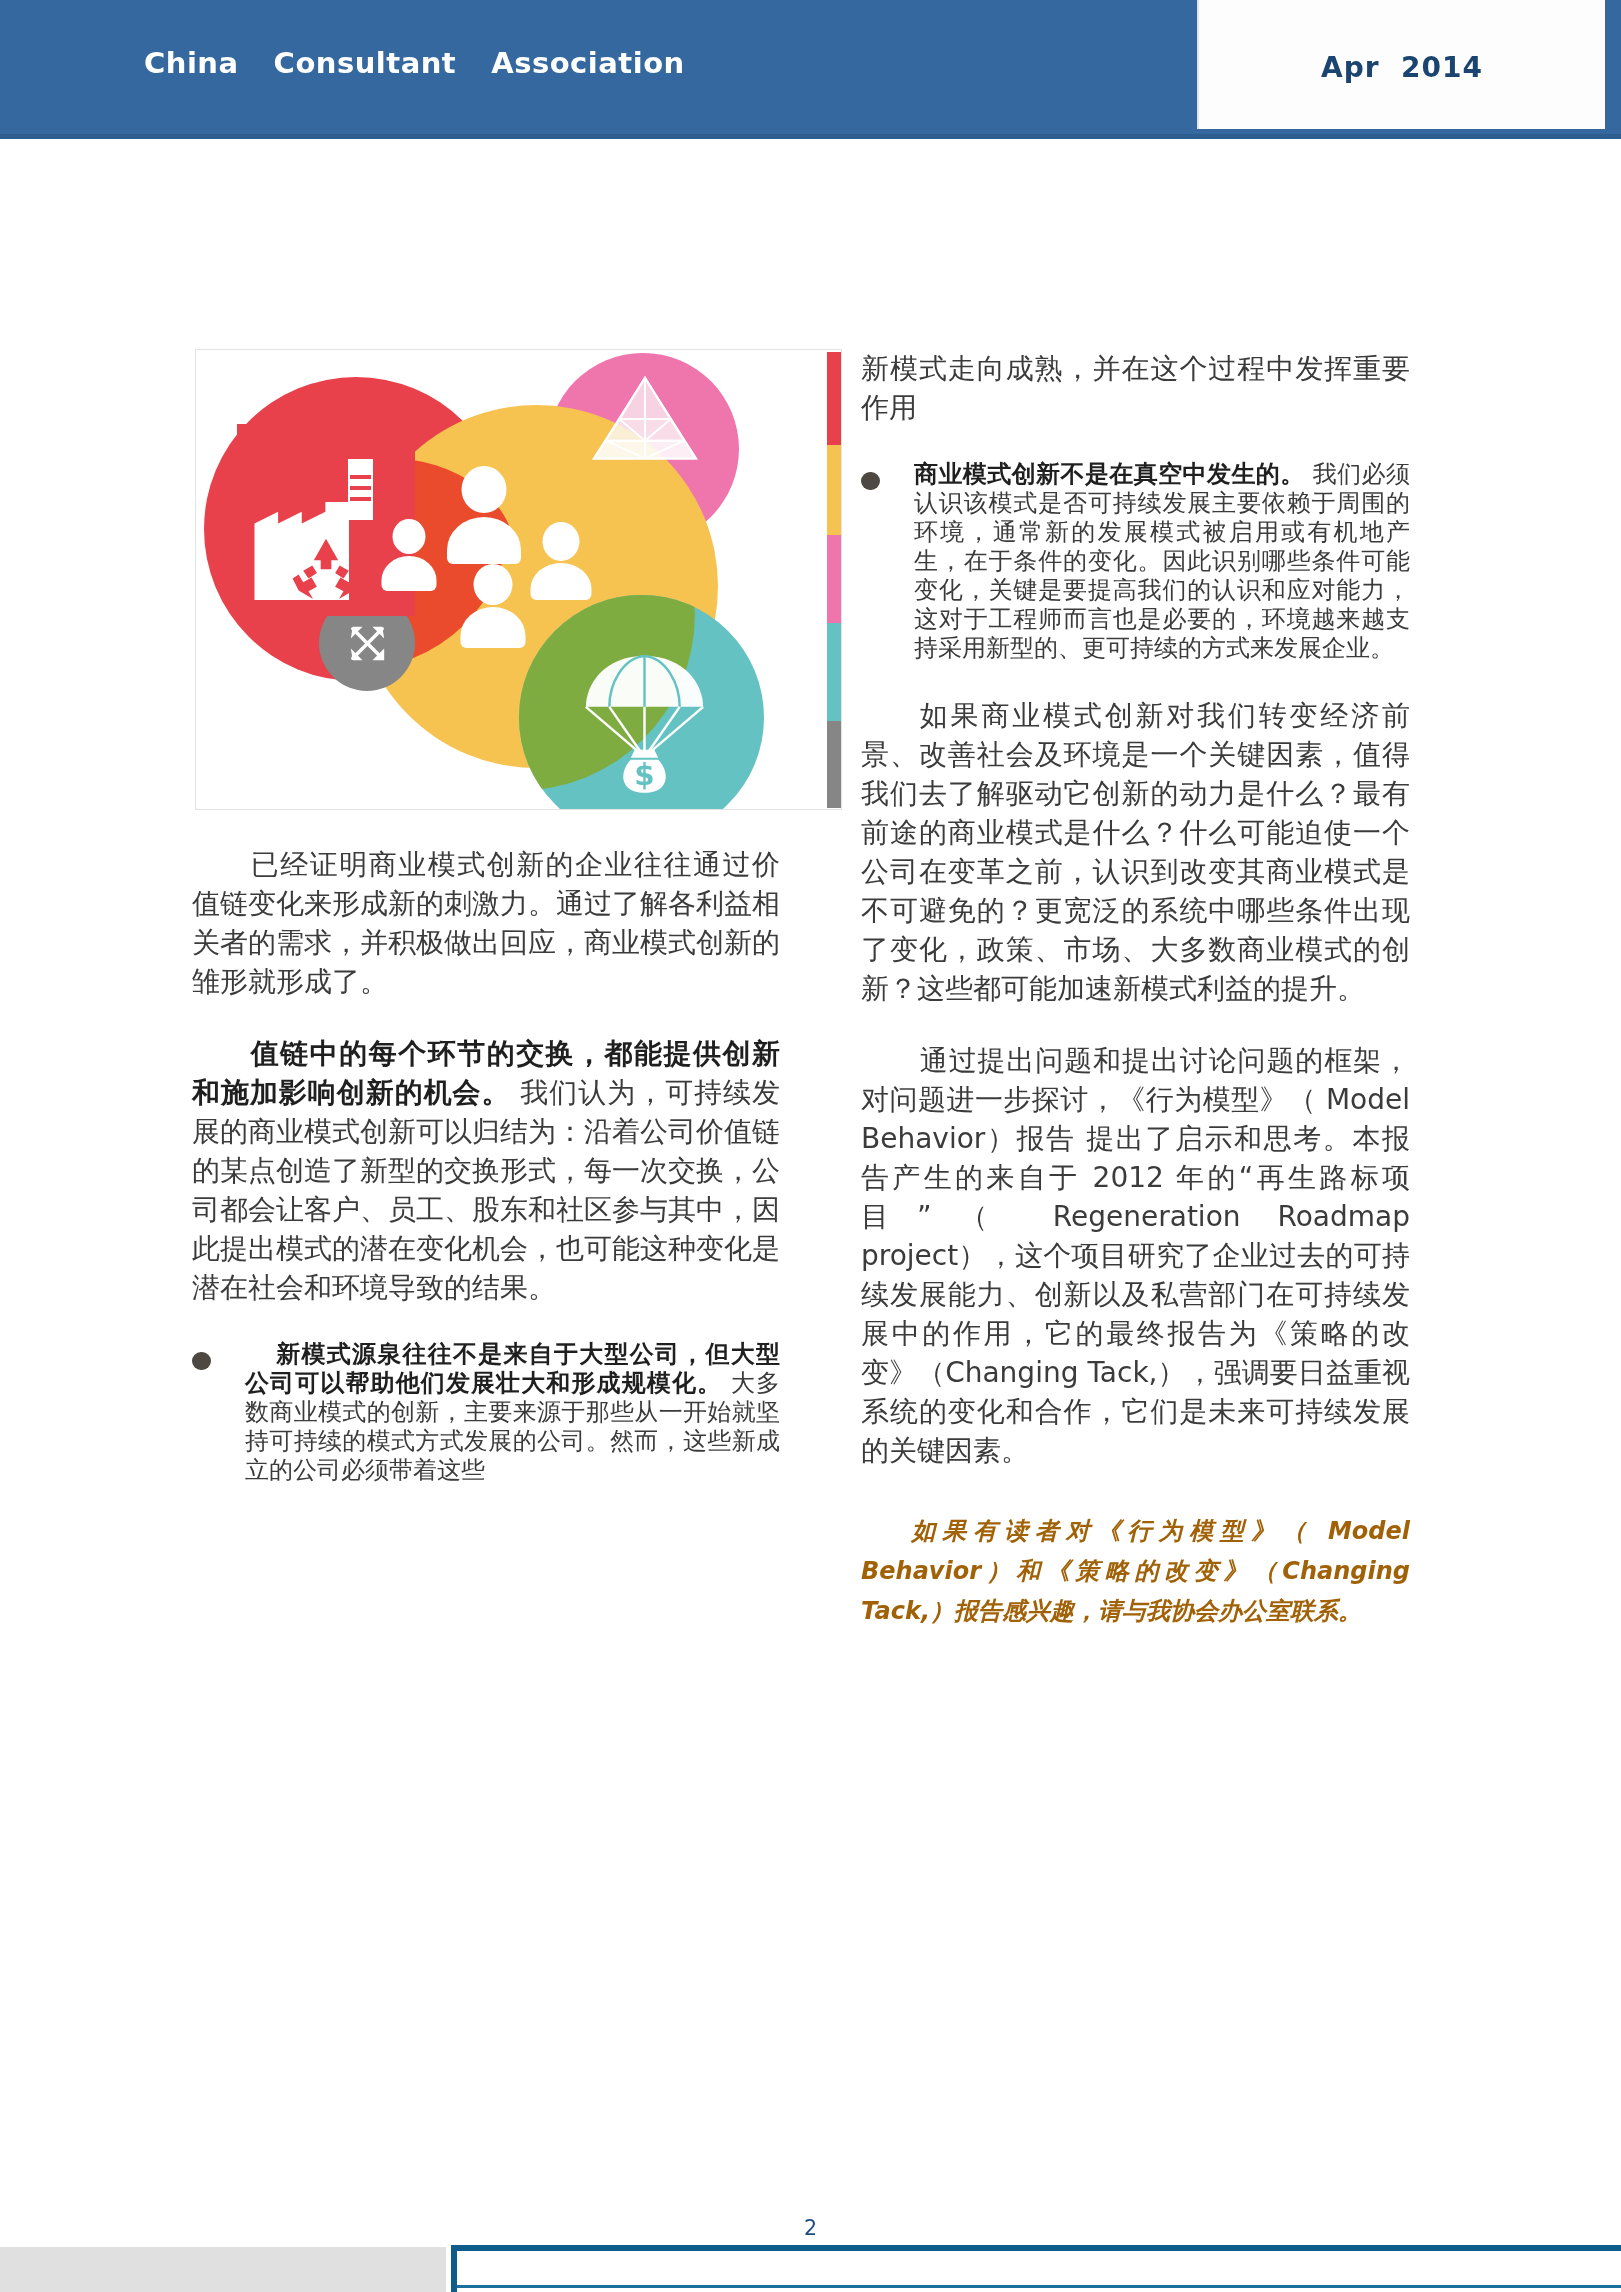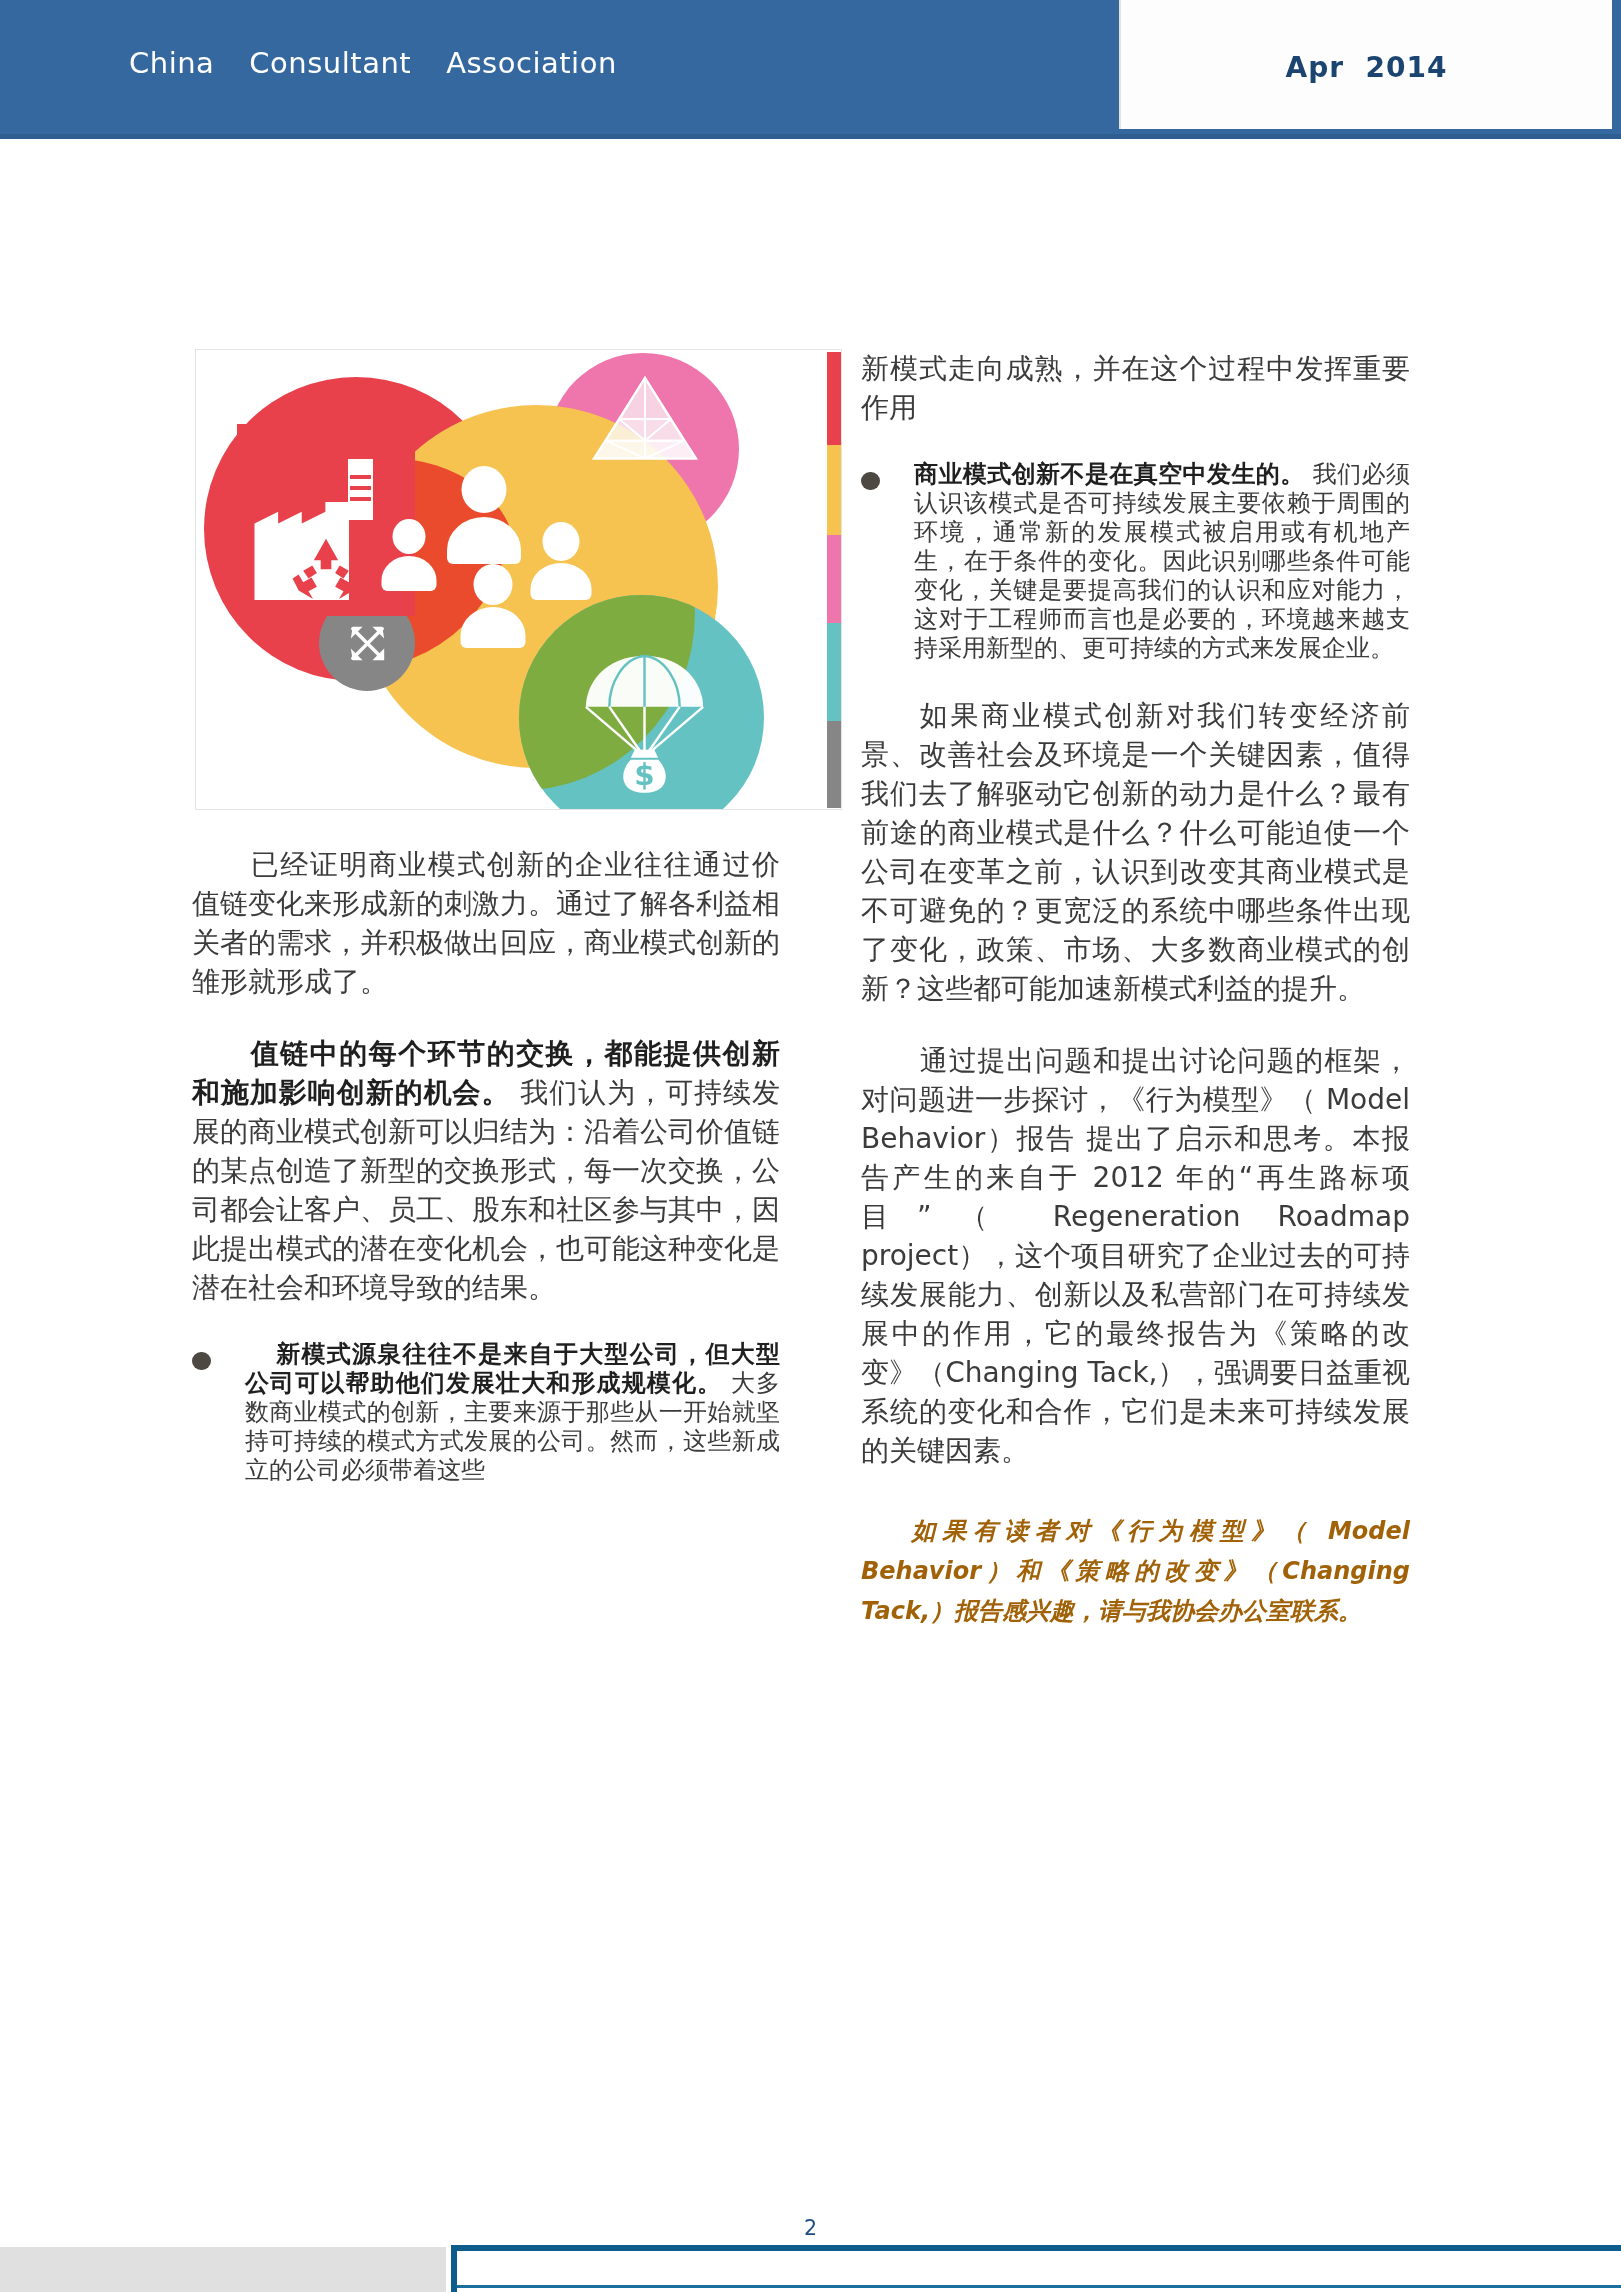--- a/index.html
+++ b/index.html
@@ -29,36 +29,36 @@
   }
   .header-underline {
     position: absolute;
     left: 0; top: 134px;
     width: 1621px;
     height: 4.9px;
     background: #2e5d90;
   }
   .header-title {
     position: absolute;
-    left: 129px;
+    left: 144px;
     top: 46px;
     font-size: 29px;
-    font-weight: normal;
+    font-weight: bold;
     color: #ffffff;
     letter-spacing: 0.5px;
     white-space: nowrap;
   }
   .header-title span { margin-right: 35px; }
   .header-title span:last-child { margin-right: 0; }
 
   .date-box {
     position: absolute;
-    right: 9px;
+    right: 16px;
     top: 0;
-    width: 493px;
+    width: 408px;
     height: 129px;
     background: #fdfdfd;
     border-left: 2px solid #e4e4e4;
   }
   .date-box-inner {
     position: absolute;
     left: 0; right: 0;
     top: 51px;
     text-align: center;
     font-size: 28px;

